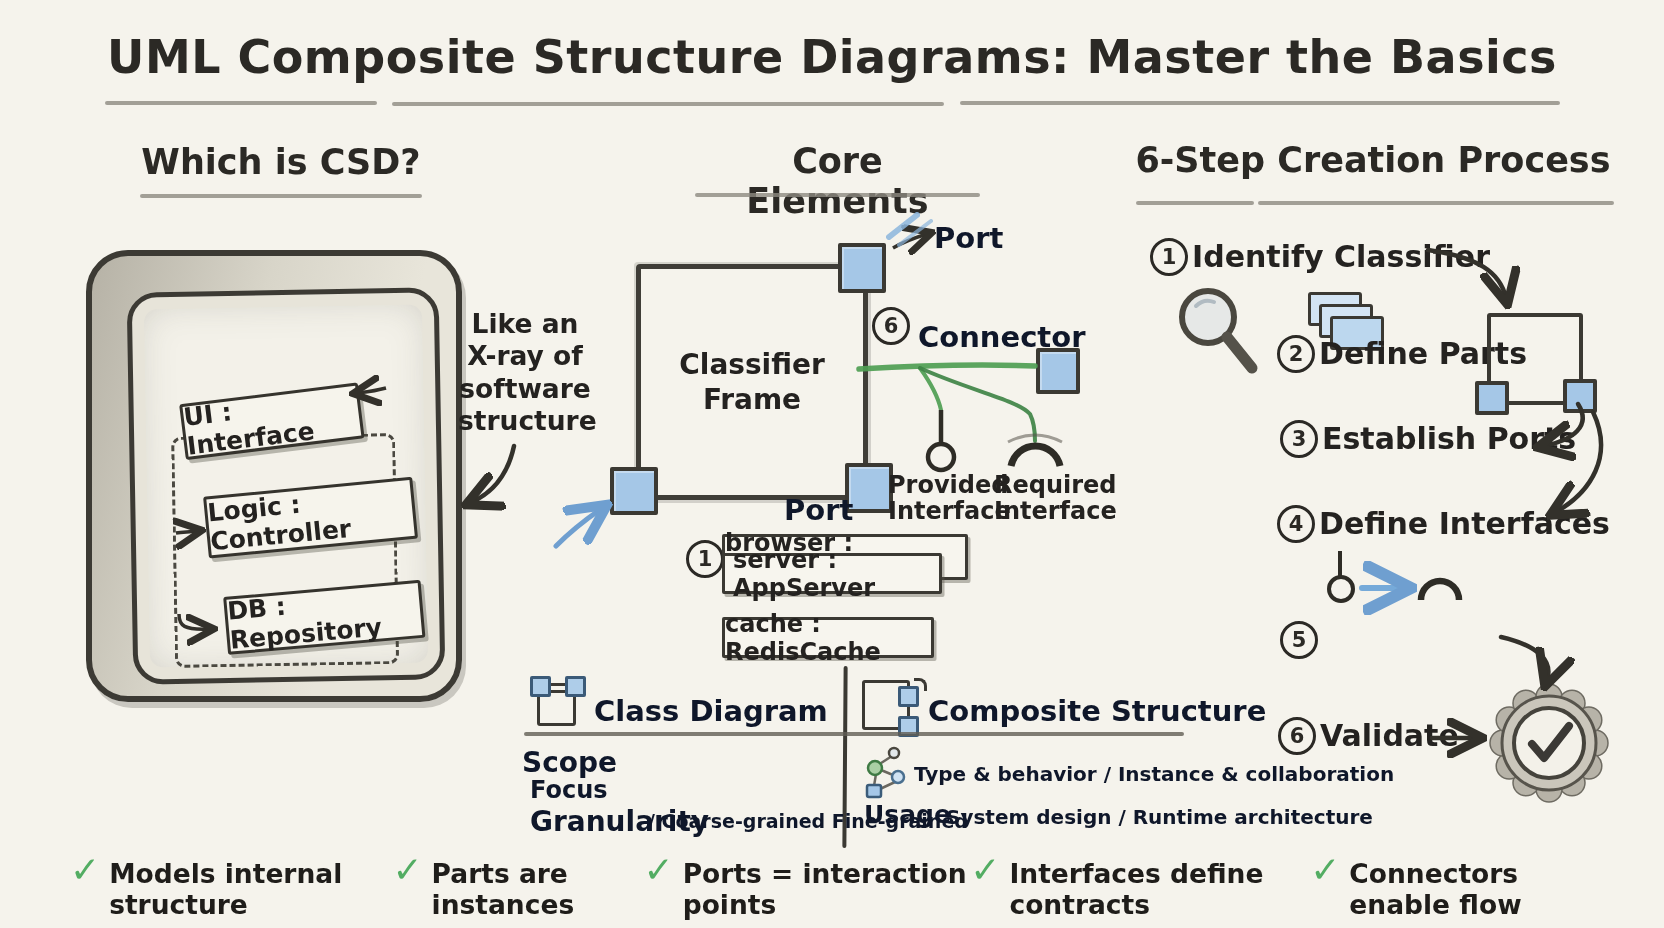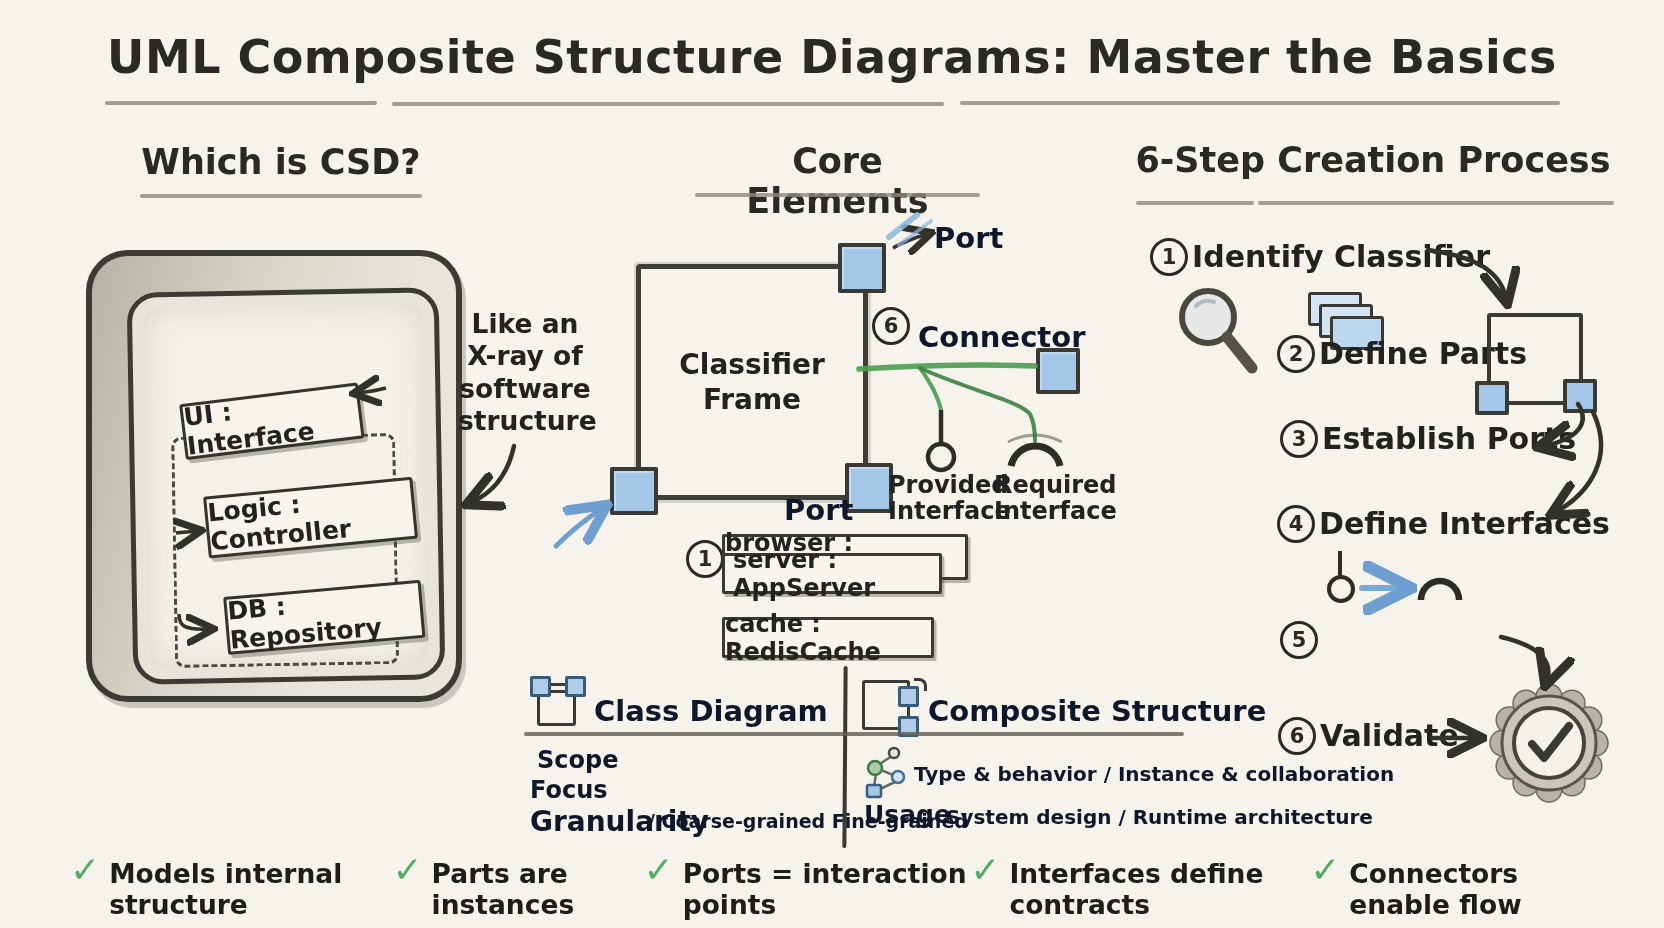--- a/index.html
+++ b/index.html
@@ -166,21 +166,21 @@
     <div class="abs" style="left:0px;top:8px;width:42px;height:44px;border:3.5px solid #3b3933;border-radius:3px;"></div>
     <div class="blue-sq" style="left:36px;top:14px;width:15px;height:15px;"></div>
     <div class="blue-sq" style="left:36px;top:44px;width:15px;height:15px;"></div>
     <div class="abs" style="left:52px;top:6px;width:10px;height:10px;border:3px solid #3b3933;border-bottom:none;border-left:none;border-radius:0 8px 0 0;"></div>
   </div>
   <div class="plain-label" style="left:928px;top:694px;font-size:29px;">Composite Structure</div>
 
   <div class="abs" style="left:843px;top:666px;width:3.5px;height:182px;background:#3b3933;border-radius:2px;transform:rotate(.4deg);"></div>
   <div class="sketch-line" style="left:524px;top:732px;width:660px;background:#615e55;"></div>
 
-  <div class="plain-label" style="left:537px;top:746px;font-size:24px;">Scope</div>
+  <div class="plain-label" style="left:522px;top:746px;font-size:28px;">Scope</div>
   <div class="plain-label" style="left:530px;top:776px;font-size:24px;">Focus</div>
   <div class="plain-label" style="left:530px;top:805px;font-size:28px;">Granularity</div>
   <div class="plain-label cmp-small" style="left:648px;top:810px;font-size:19px;">/ Coarse-grained Fine-grained</div>
 
   <svg class="abs" style="left:864px;top:746px;" width="44" height="54" viewBox="0 0 44 54">
     <line x1="28" y1="10" x2="14" y2="19" stroke="#6b6860" stroke-width="2.5"></line>
     <line x1="12" y1="28" x2="10" y2="40" stroke="#6b6860" stroke-width="2.5"></line>
     <line x1="17" y1="24" x2="29" y2="29" stroke="#6b6860" stroke-width="2.5"></line>
     <line x1="31" y1="36" x2="16" y2="43" stroke="#6b6860" stroke-width="2.5"></line>
     <circle cx="30" cy="7" r="5" fill="#e3e8ea" stroke="#4a473f" stroke-width="2.5"></circle>

